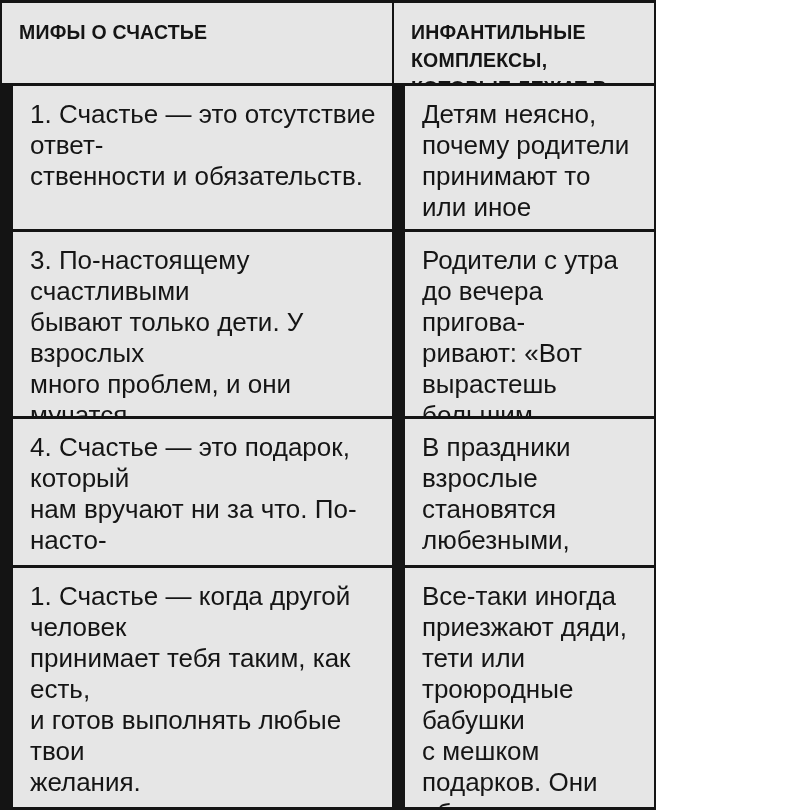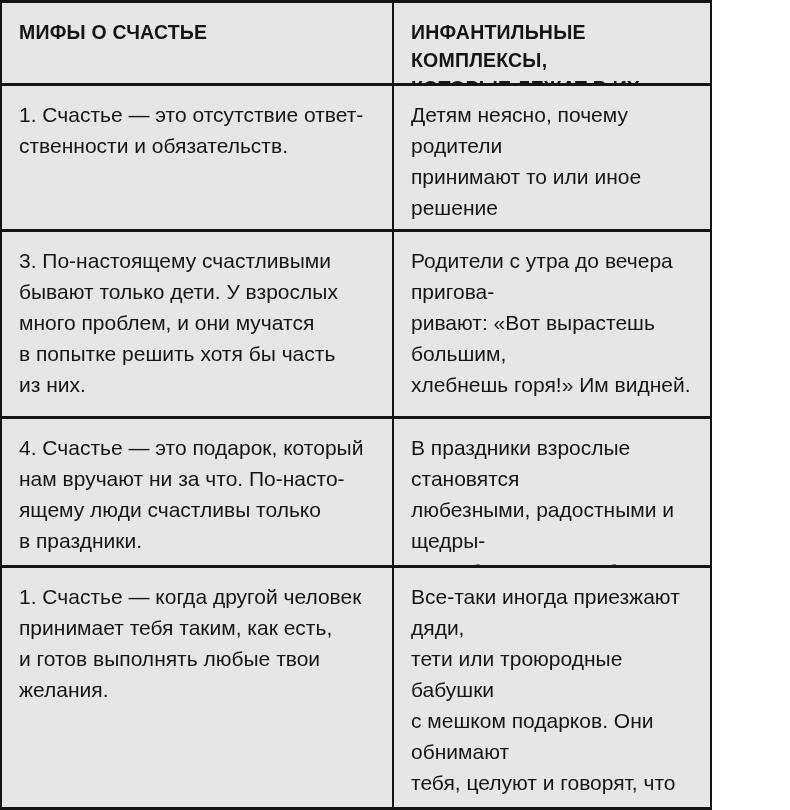--- a/index.html
+++ b/index.html
@@ -2,21 +2,21 @@
 <html><head>
 <meta charset="utf-8">
 <style>
   html, body {
     margin: 0;
     padding: 0;
     background: #ffffff;
     font-family: "Liberation Sans", "DejaVu Sans", sans-serif;
   }
   .page {
-    width: 712px;
+    width: 656px;
     height: 810px;
     box-sizing: border-box;
     background: #141414;           
     display: grid;
     grid-template-columns: 390px 1fr;
     grid-template-rows: 80px 143px 184px 146px 1fr;
     gap: 3px 2px;
     padding: 3px 2px;
   }
   .cell {
@@ -27,23 +27,24 @@
     white-space: pre-line;          
   }
   .cell.header {
     font-weight: bold;
     font-size: 19.5px;
     line-height: 28px;
     padding: 15px 14px 0 17px;
     letter-spacing: 0.2px;
   }
   .cell.body {
-    font-size: 21px;
+    font-size: 26px;
     line-height: 31px;
     padding: 13px 14px 0 17px;
+    margin-left: 11px;
   }
 </style>
 </head>
 <body>
 
 <div class="page">
 
   <div class="cell header">МИФЫ О СЧАСТЬЕ</div>
   <div class="cell header">ИНФАНТИЛЬНЫЕ КОМПЛЕКСЫ,
 КОТОРЫЕ ЛЕЖАТ В ИХ ОСНОВАНИИ</div>

